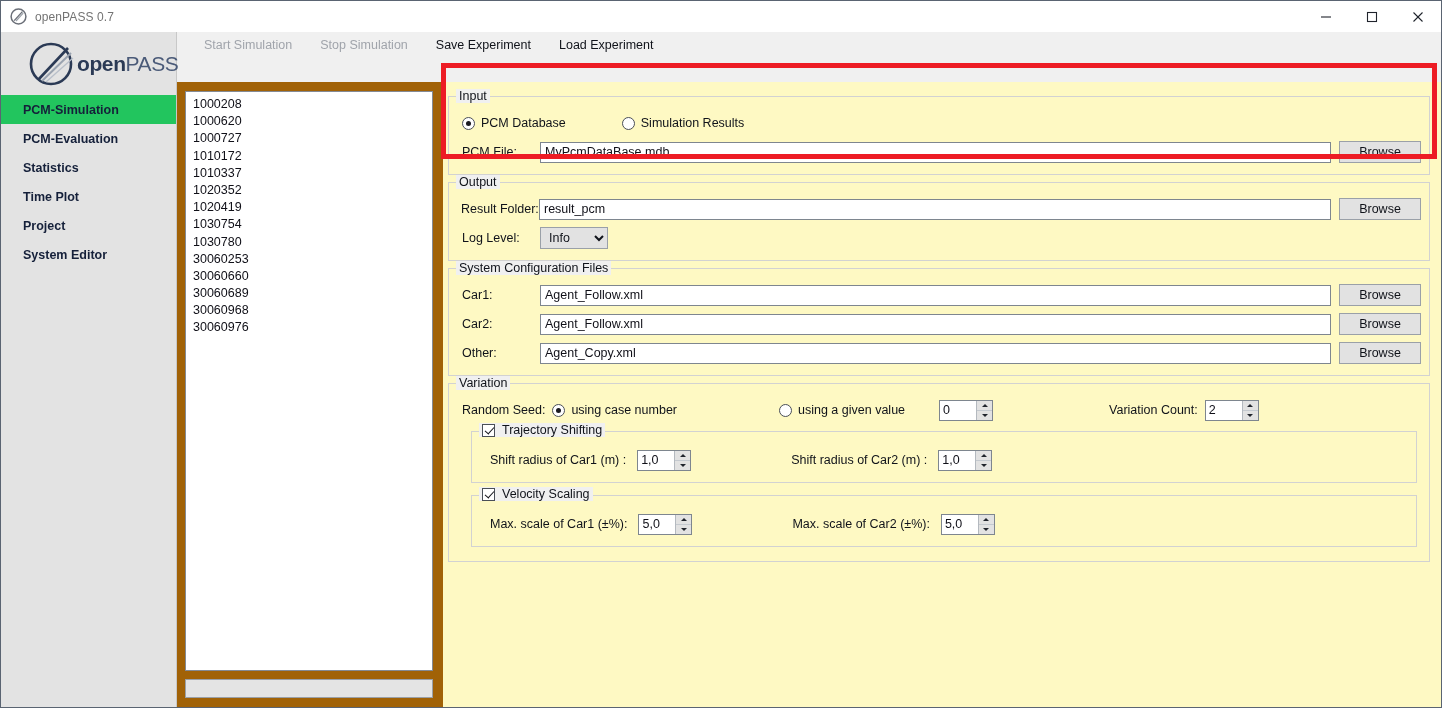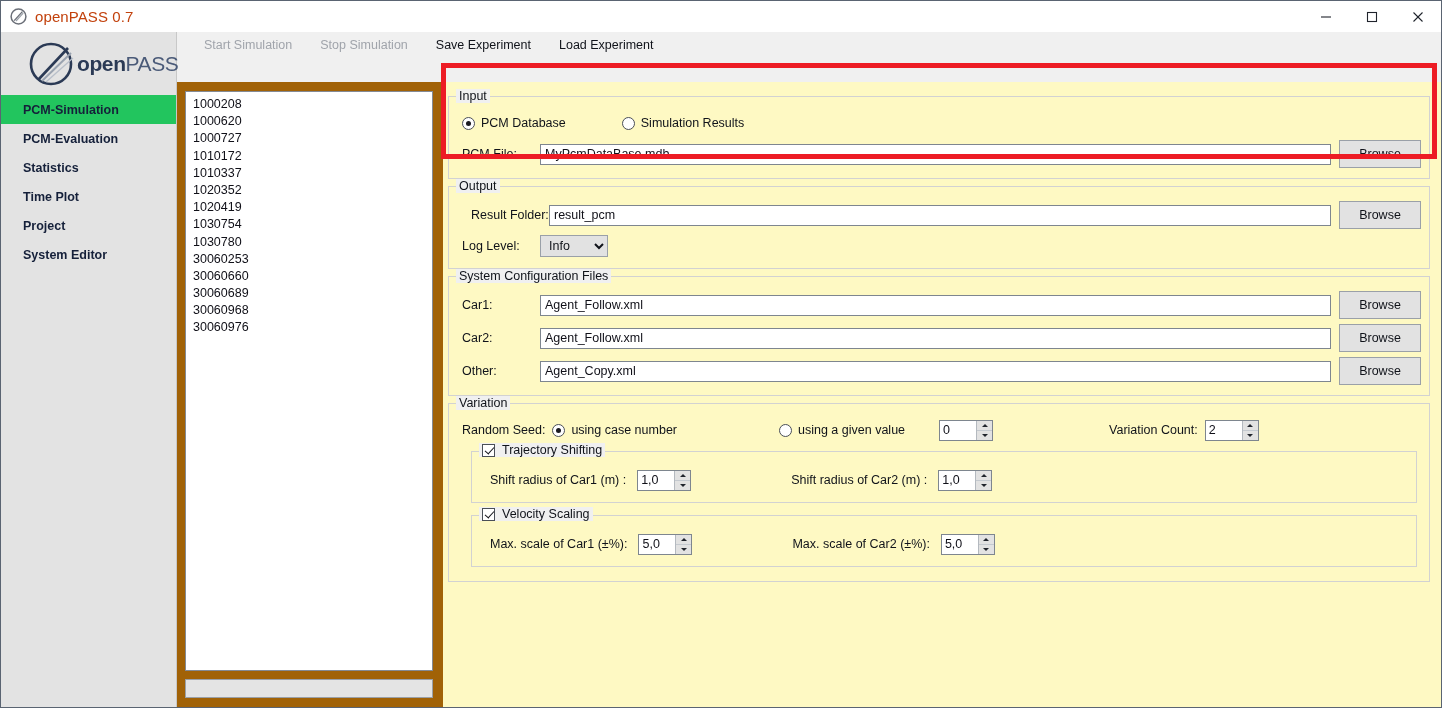--- a/index.html
+++ b/index.html
@@ -36,22 +36,22 @@
     position: relative;
   }
   .title-icon {
     width: 17px;
     height: 17px;
     margin-left: 9px;
     margin-right: 8px;
     position: relative;
   }
   .title-text {
-    font-size: 15px;
-    color: #c2410c;
+    font-size: 12px;
+    color: #737373;
     letter-spacing: 0.1px;
   }
   .win-controls {
     position: absolute;
     right: 0;
     top: 0;
     height: 31px;
     display: flex;
   }
   .win-btn {
@@ -225,21 +225,21 @@
     color: #101018;
     padding: 0 4px;
     box-sizing: border-box;
     outline: none;
     min-width: 0;
   }
 
   .browse-btn {
     width: 82px;
     flex: 0 0 82px;
-    height: 28px;
+    height: 22px;
     margin-left: 8px;
     background: #e2e2e2;
     border: 1px solid #9aa0a8;
     font-family: "Liberation Sans", sans-serif;
     font-size: 12.5px;
     color: #10131a;
     box-sizing: border-box;
     padding: 0;
     cursor: pointer;
   }
@@ -486,21 +486,21 @@
             <div class="row">
               <span class="lbl w" style="margin-left:5px;">PCM File:</span>
               <input class="txt" value="MyPcmDataBase.mdb" style="">
               <button class="browse-btn">Browse</button>
             </div>
           </div>
 
           <div class="group">
             <div class="legend">Output</div>
             <div class="row">
-              <span class="lbl w" style="margin-left:14px;">Result Folder:</span>
+              <span class="lbl w" style="margin-left:4px;">Result Folder:</span>
               <input class="txt" value="result_pcm" style="">
               <button class="browse-btn">Browse</button>
             </div>
             <div class="row">
               <span class="lbl w" style="margin-left:5px;">Log Level:</span>
               <select class="combo">
                 <option>Info</option>
               </select>
             </div>
           </div>

